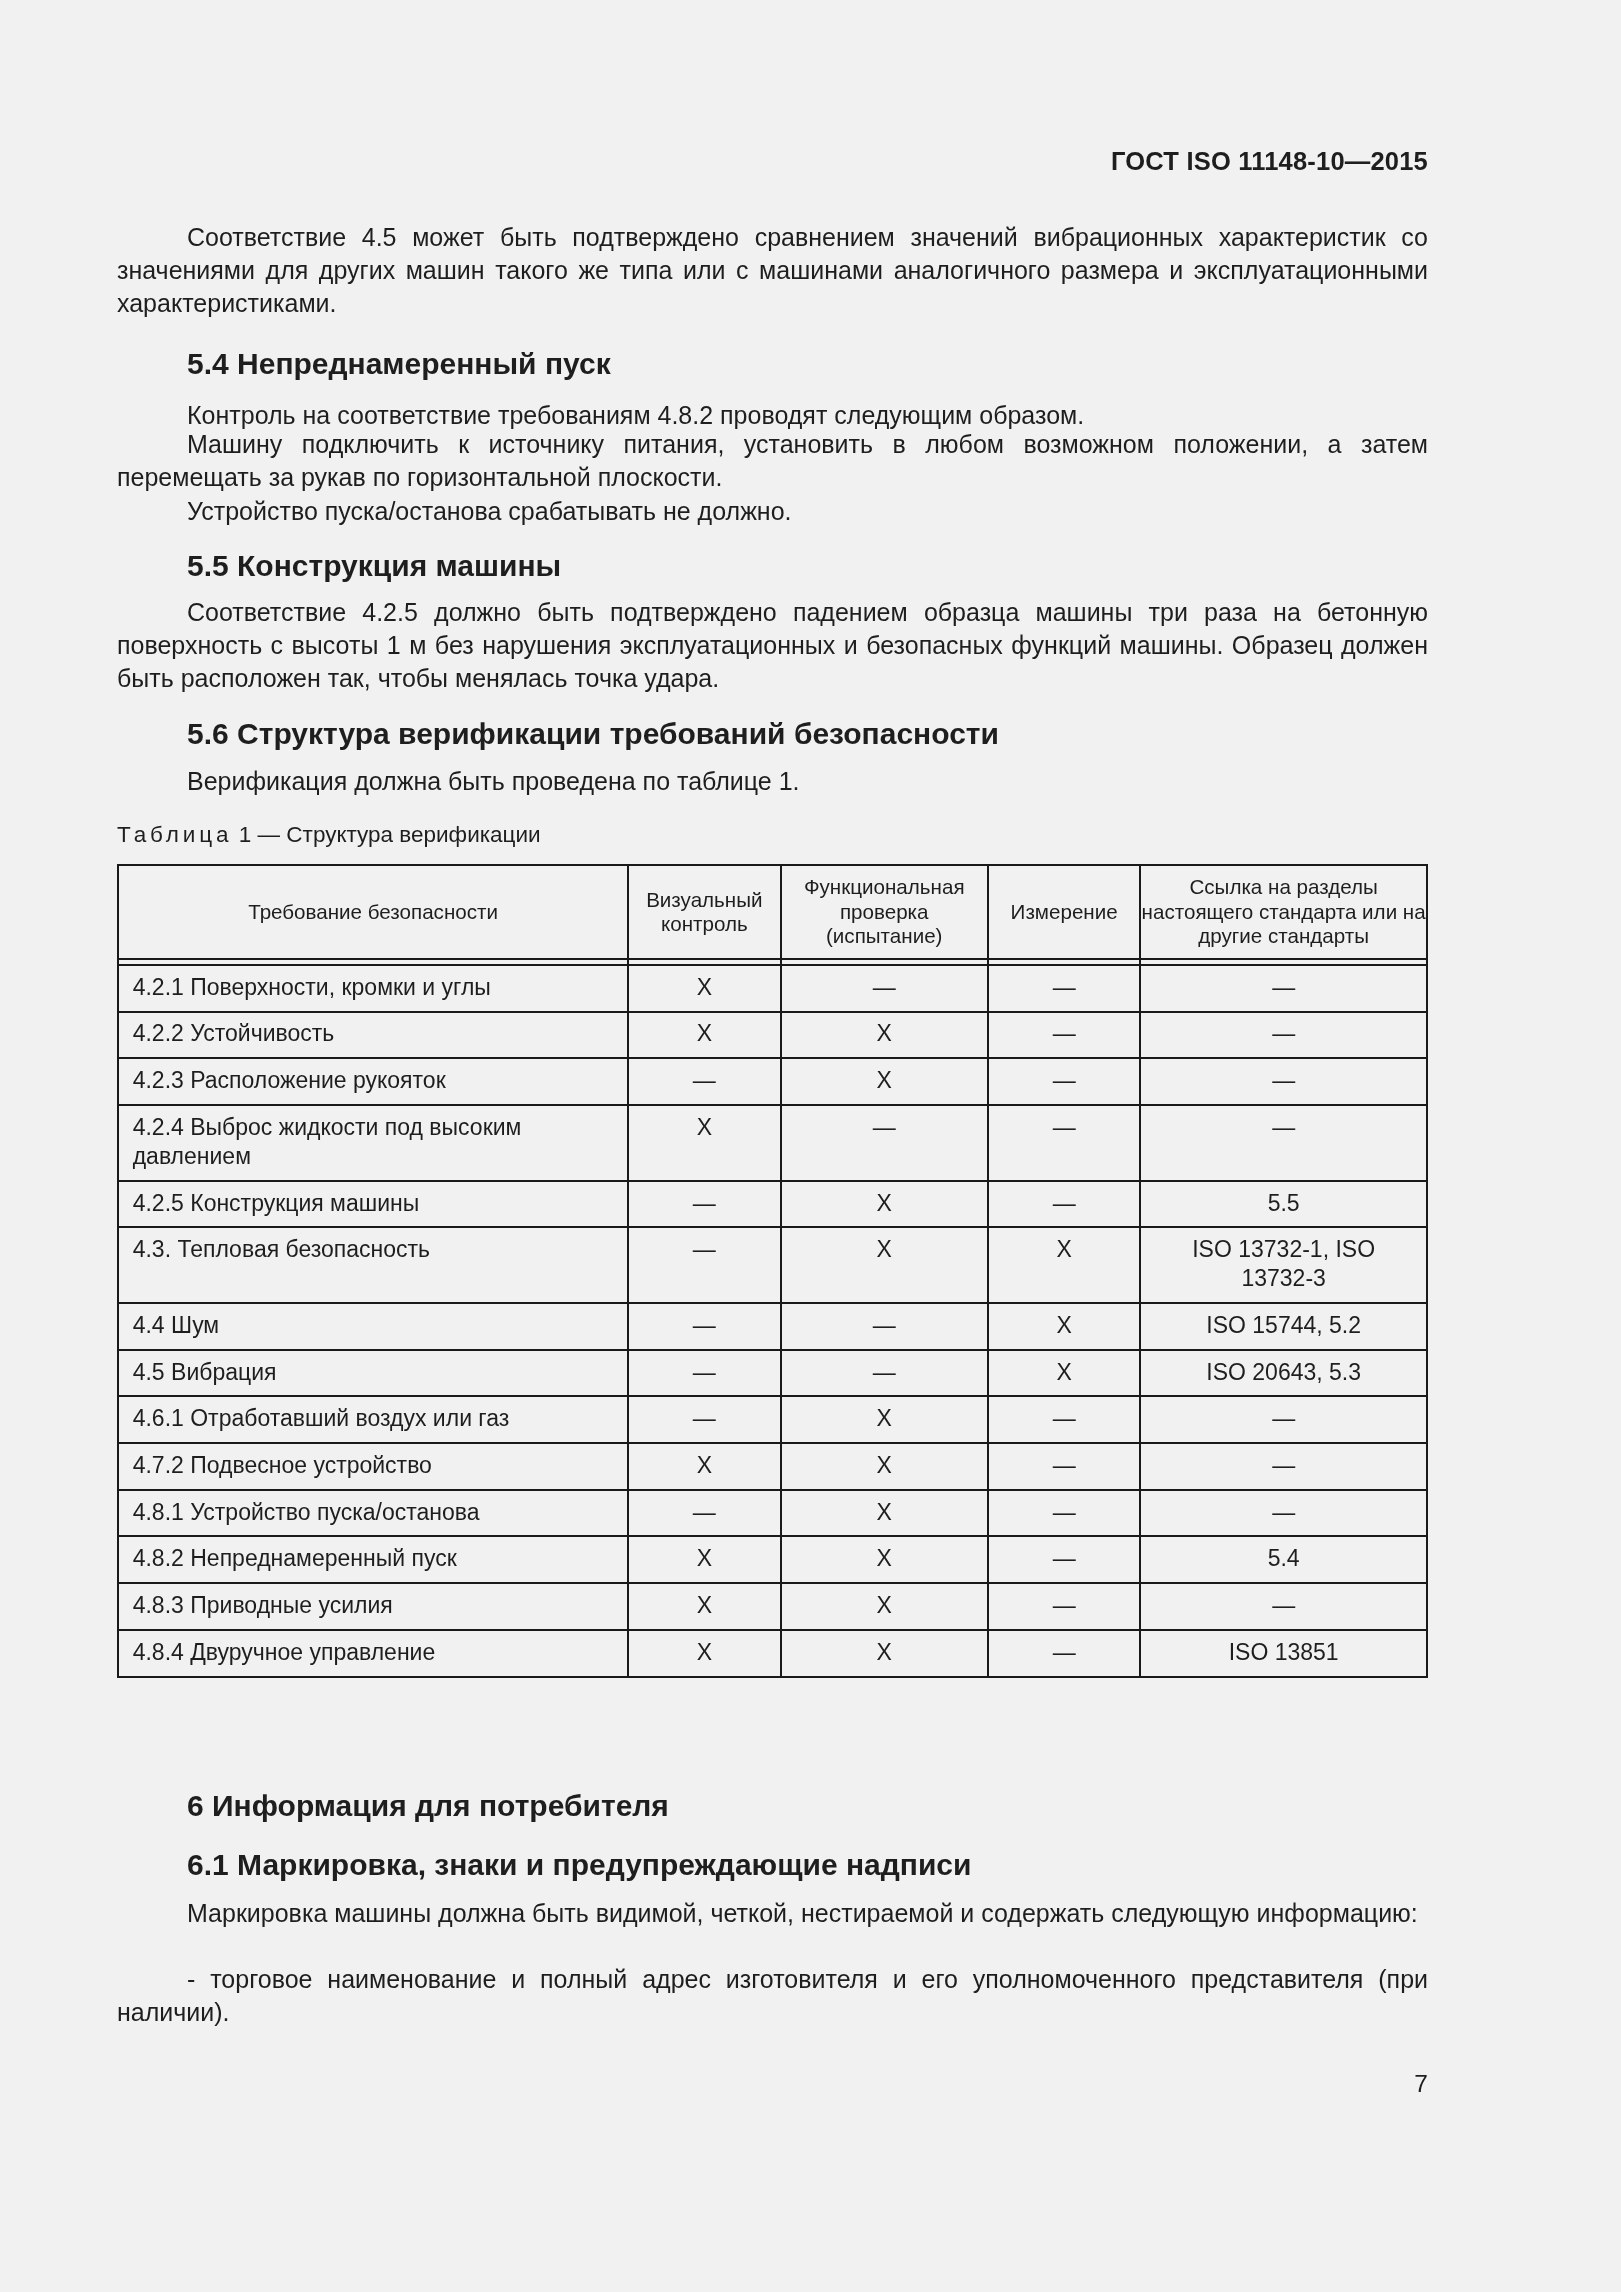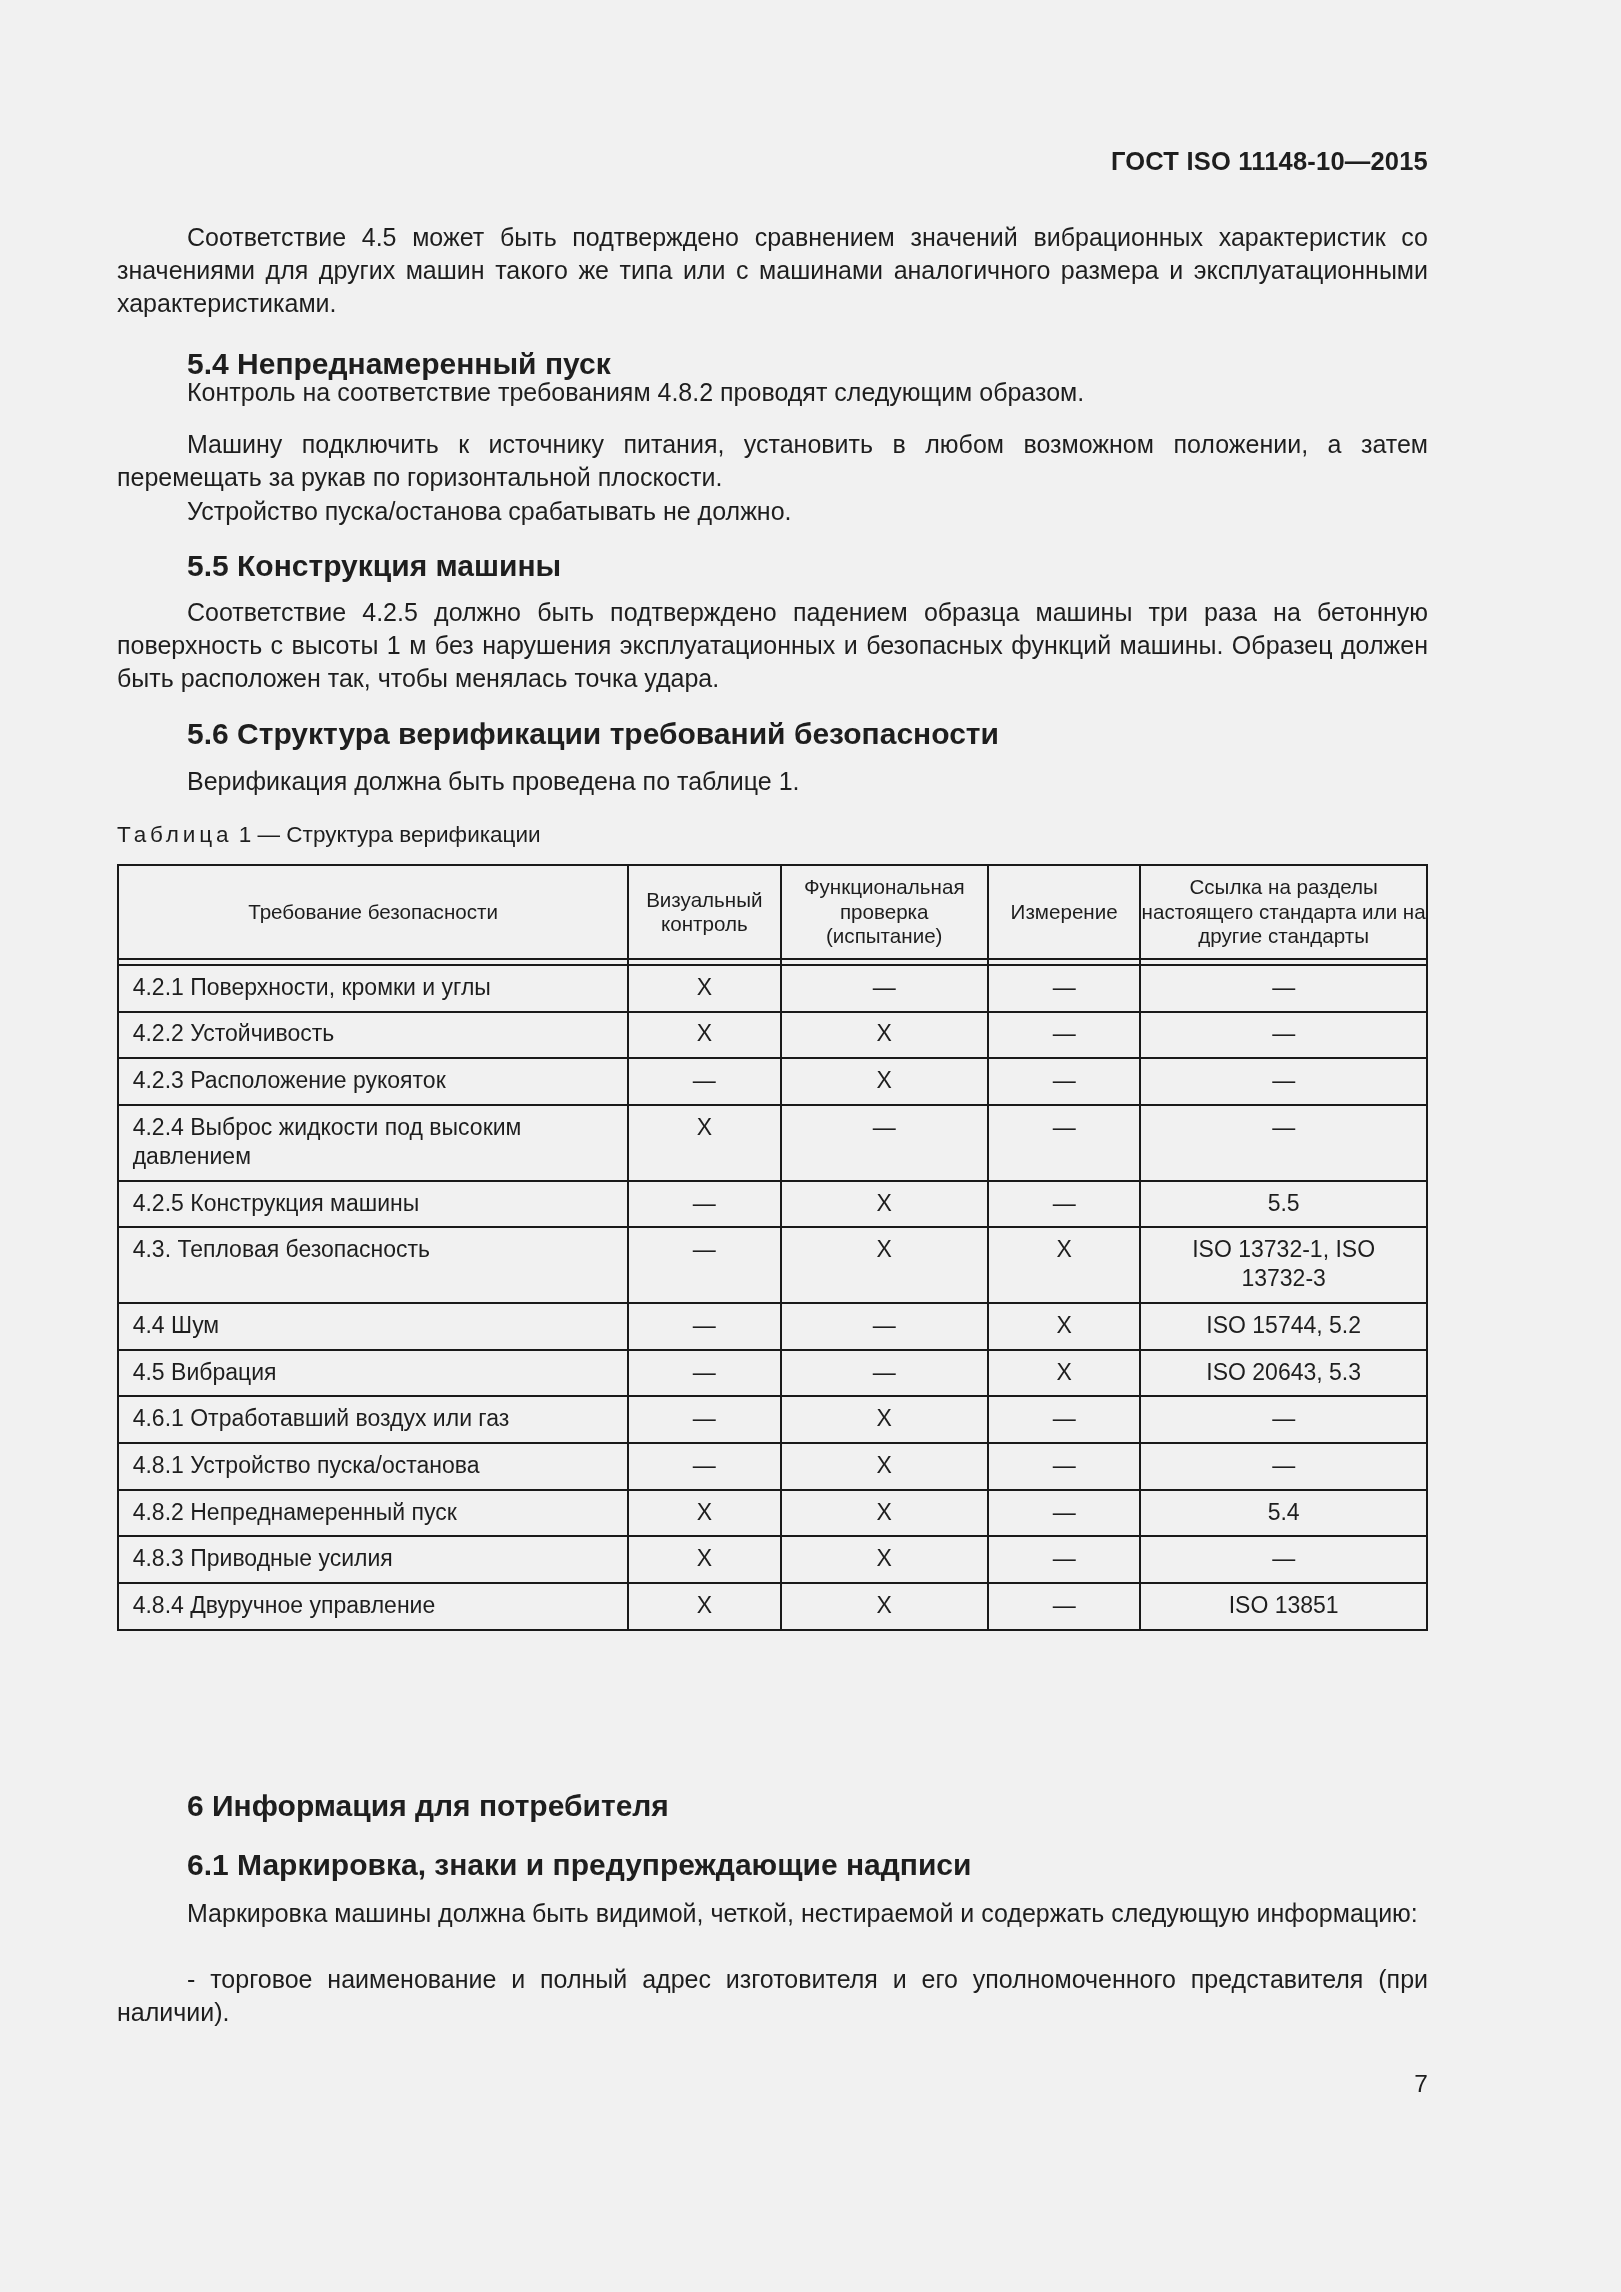--- a/index.html
+++ b/index.html
@@ -116,21 +116,21 @@
 </head>
 <body>
 
 <div class="page">
 
   <div class="header-title">ГОСТ ISO 11148-10—2015</div>
 
   <p class="p indent abs" style="top:221px;">Соответствие 4.5 может быть подтверждено сравнением значений вибрационных характеристик со значениями для других машин такого же типа или с машинами аналогичного размера и эксплуатационными характеристиками.</p>
 
   <h3 class="h3 abs" style="top:347px;">5.4 Непреднамеренный пуск</h3>
-  <p class="p indent abs" style="top:376px;">Контроль на соответствие требованиям 4.8.2 проводят следующим образом.</p>
+  <p class="p indent abs" style="top:399px;">Контроль на соответствие требованиям 4.8.2 проводят следующим образом.</p>
   <p class="p indent abs" style="top:428px;">Машину подключить к источнику питания, установить в любом возможном положении, а затем перемещать за рукав по горизонтальной плоскости.</p>
   <p class="p indent abs" style="top:495px;">Устройство пуска/останова срабатывать не должно.</p>
 
   <h3 class="h3 abs" style="top:549px;">5.5 Конструкция машины</h3>
   <p class="p indent abs" style="top:596px;">Соответствие 4.2.5 должно быть подтверждено падением образца машины три раза на бетонную поверхность с высоты 1 м без нарушения эксплуатационных и безопасных функций машины. Образец должен быть расположен так, чтобы менялась точка удара.</p>
 
   <h3 class="h3 abs" style="top:717px;">5.6 Структура верификации требований безопасности</h3>
   <p class="p indent abs" style="top:765px;">Верификация должна быть проведена по таблице 1.</p>
 
   <div class="table-caption abs" style="top:820px;">
@@ -221,20 +221,27 @@
         <td>ISO 20643, 5.3</td>
       </tr>
       <tr>
         <td class="req">4.6.1 Отработавший воздух или газ</td>
         <td>—</td>
         <td>X</td>
         <td>—</td>
         <td>—</td>
       </tr>
       <tr>
+        <td class="req">4.7.2 Подвесное устройство</td>
+        <td>X</td>
+        <td>X</td>
+        <td>—</td>
+        <td>—</td>
+      </tr>
+      <tr>
         <td class="req">4.8.1 Устройство пуска/останова</td>
         <td>—</td>
         <td>X</td>
         <td>—</td>
         <td>—</td>
       </tr>
       <tr>
         <td class="req">4.8.2 Непреднамеренный пуск</td>
         <td>X</td>
         <td>X</td>

